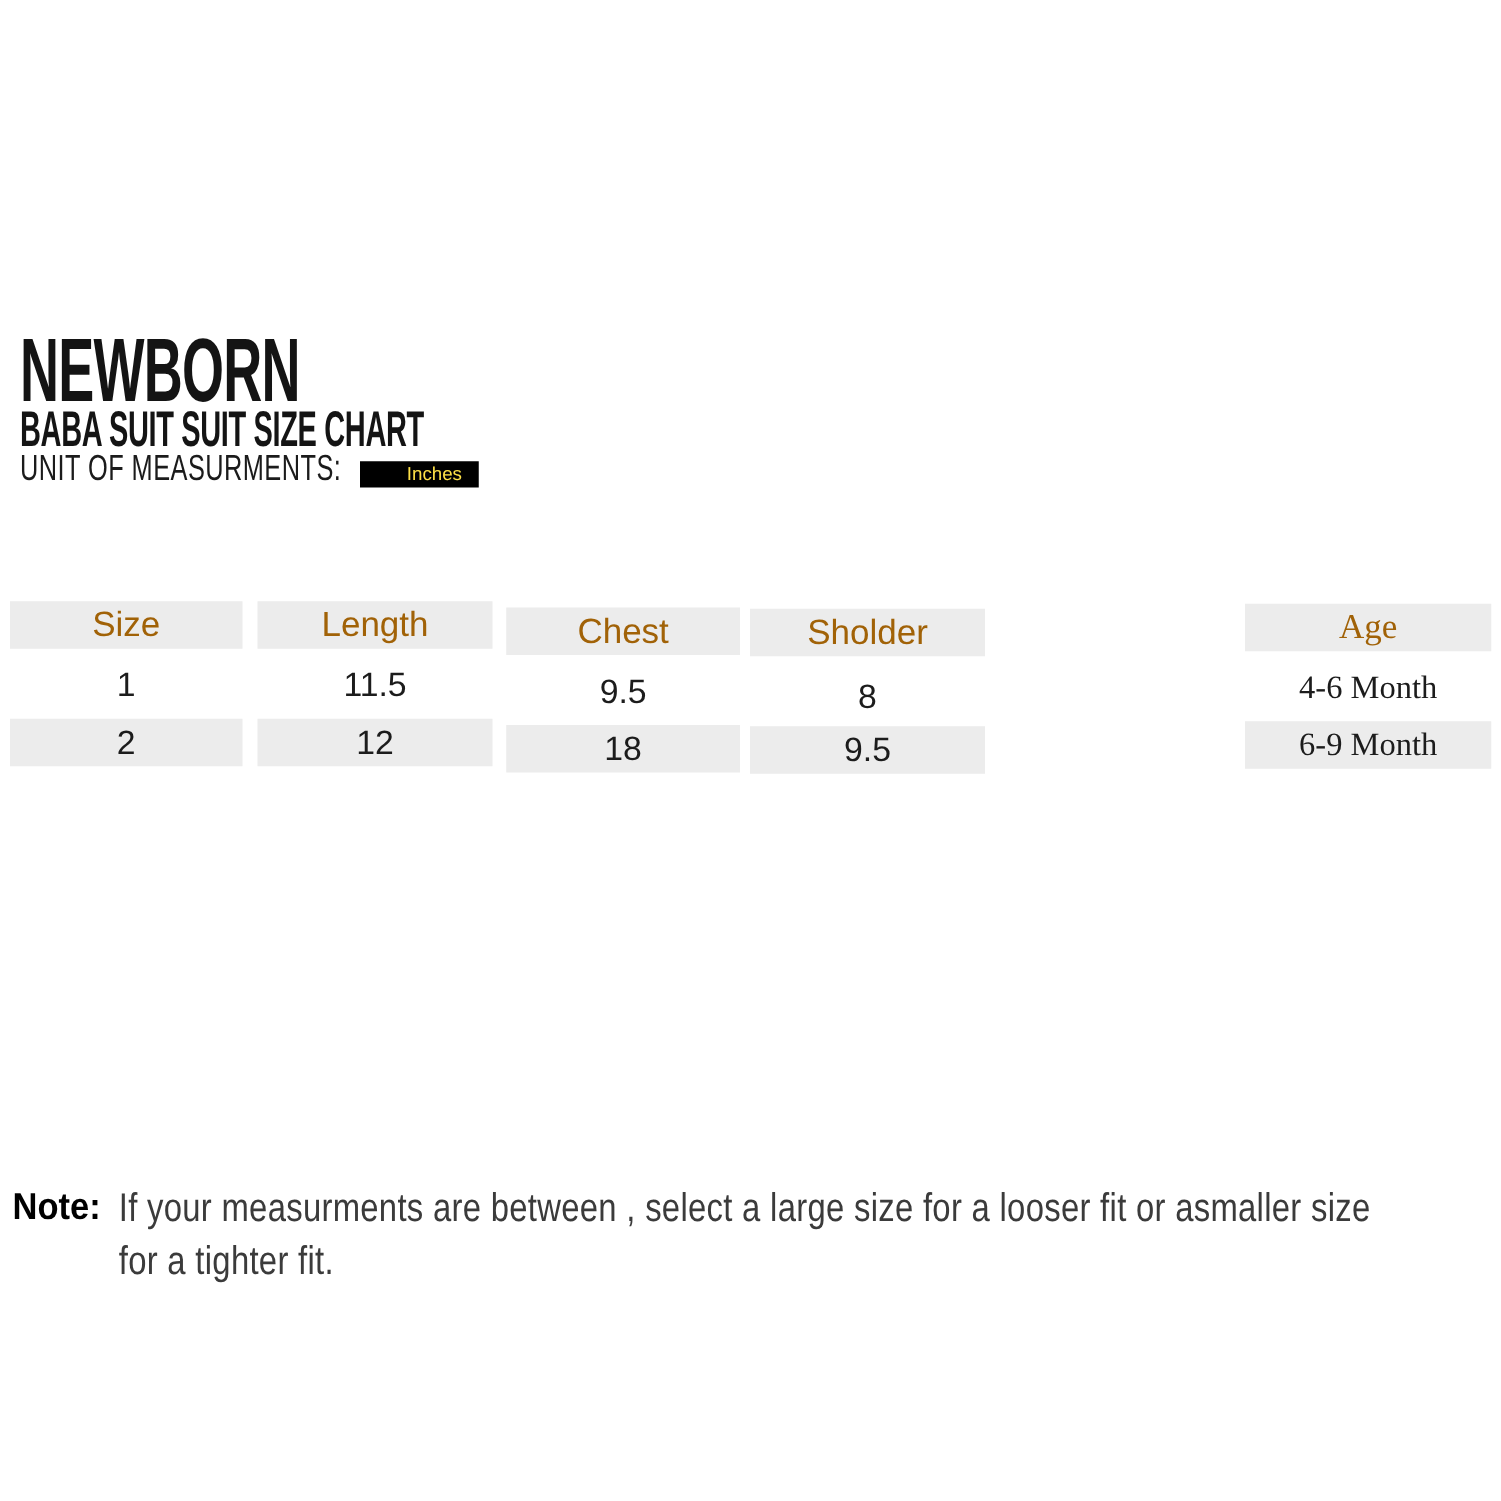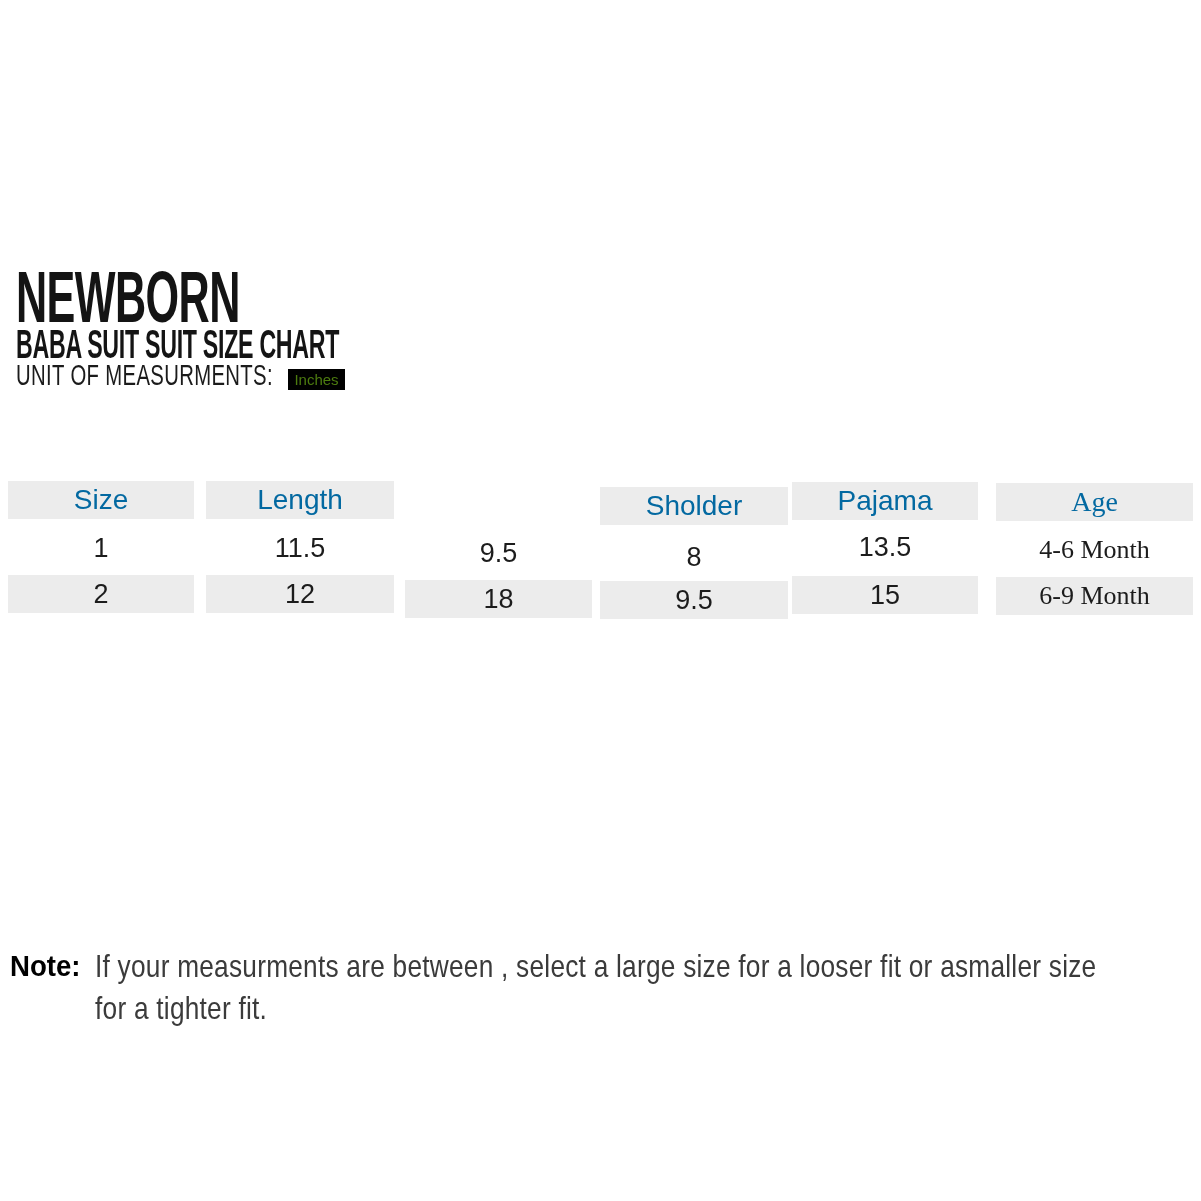--- a/index.html
+++ b/index.html
@@ -16,39 +16,40 @@
   }
   .title2{
     left:16px;top:324px;font-size:40px;font-weight:700;letter-spacing:-0.5px;
     line-height:1;color:#141414;transform:scaleX(.58);transform-origin:0 0;
   }
   .unit-label{
     left:16px;top:361px;font-size:29px;font-weight:400;letter-spacing:0.5px;
     line-height:1;color:#1b1b1b;transform:scaleX(.70);transform-origin:0 0;
   }
   .unit-badge{
-    left:288px;top:369px;width:57px;height:21px;background:#000000;color:#4d7c0f;
+    left:288px;top:369px;width:71px;height:21px;background:#000000;color:#fde047;
     font-size:15px;display:flex;align-items:center;justify-content:center;
     transform:none;
+    padding-left:24px;
   }
 
   
   .table{position:absolute;left:0;top:481px;width:1201px;height:135px;}
   .col{position:absolute;top:0;height:135px;--dy:0px;--vdy:0px;}
   .c1{left:8px;width:186px;--dy:0px;}
   .c2{left:206px;width:188px;text-align:center;--dy:0px;}
   .c3{left:405px;width:187px;--dy:5px;}
   .c4{left:600px;width:188px;--dy:6px;--vdy:3px;}
   .c5{left:792px;width:186px;--dy:1px;--vdy:-2px;}
   .c6{left:996px;width:197px;font-family:Liberation Serif, serif;--dy:2px;}
   .cell{
     position:absolute;left:0;right:0;height:38px;
     display:flex;align-items:center;justify-content:center;line-height:1;
   }
-  .hdr{top:var(--dy);background:#ececec;font-size:28px;color:#0369a1;}
+  .hdr{top:var(--dy);background:#ececec;font-size:28px;color:#a16207;}
   .v1{top:calc(48px + var(--dy) + var(--vdy));font-size:27px;color:#1c1c1c;}
   .v2{top:calc(94px + var(--dy));background:#ececec;font-size:27px;color:#1c1c1c;}
   .c6 .v1,.c6 .v2{font-size:26px;}
 
   
   .note-label{
     left:10px;top:951px;font-size:30px;font-weight:700;color:#000000;
     line-height:1;transform:scaleX(.92);transform-origin:0 0;
   }
   .note-line1{
@@ -78,35 +79,31 @@
       <div class="cell v2">2</div>
     </div>
 
     <div class="col c2">
       <div class="cell hdr">Length</div>
       <div class="cell v1">11.5</div>
       <div class="cell v2">12</div>
     </div>
 
     <div class="col c3">
+      <div class="cell hdr">Chest</div>
       <div class="cell v1">9.5</div>
       <div class="cell v2">18</div>
     </div>
 
     <div class="col c4">
       <div class="cell hdr">Sholder</div>
       <div class="cell v1">8</div>
       <div class="cell v2">9.5</div>
     </div>
 
-    <div class="col c5">
-      <div class="cell hdr">Pajama</div>
-      <div class="cell v1">13.5</div>
-      <div class="cell v2">15</div>
-    </div>
 
     <div class="col c6">
       <div class="cell hdr">Age</div>
       <div class="cell v1">4-6 Month</div>
       <div class="cell v2">6-9 Month</div>
     </div>
 
   </div>
 
   <div>

